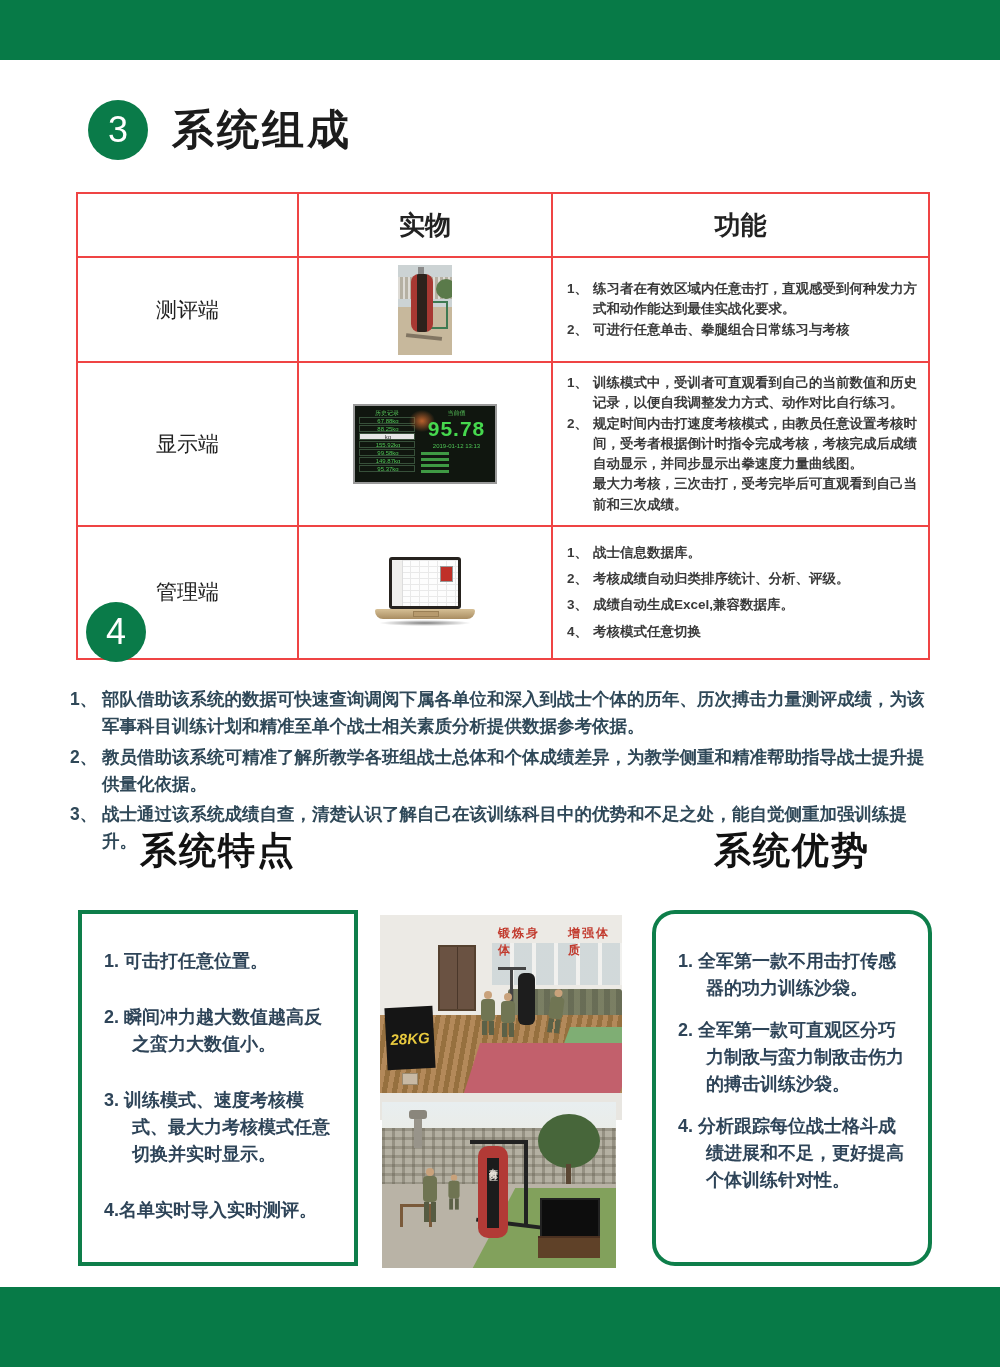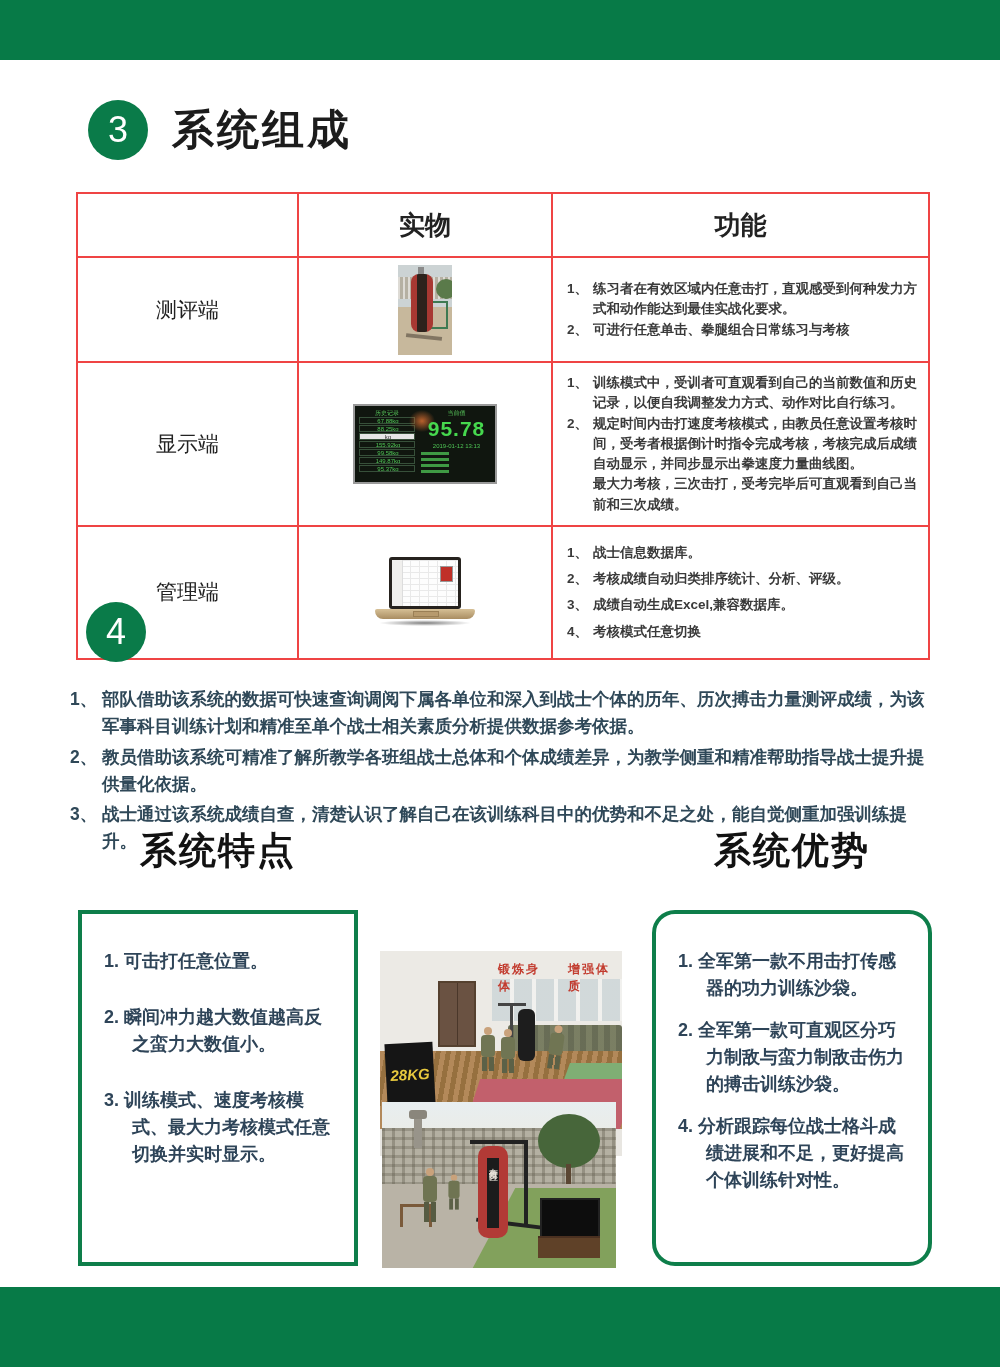--- a/index.html
+++ b/index.html
@@ -87,21 +87,21 @@
   .adv-heading { left:652px; }
   .green-box { position:absolute; top:910px; width:280px; height:356px; box-sizing:border-box;
                border:4px solid #0e7e4a; background:#fff; padding:34px 18px 0 22px; }
   .feat-box { left:78px; }
   .adv-box { left:652px;border-radius:23px; }
   .box-item { font-size:18px; line-height:1.5; color:#2e4458; font-weight:600; padding-left:1.55em; text-indent:-1.55em; }
   .feat-box .box-item { margin-bottom:29px; }
   .adv-box .box-item { margin-bottom:15px; }
 
   
-  .photo-gym { position:absolute; left:380px; top:915px; width:242px; height:205px; overflow:hidden; background:#e8e6e1;margin-top:36px; }
+  .photo-gym { position:absolute; left:380px; top:915px; width:242px; height:205px; overflow:hidden; background:#e8e6e1; }
   .g-wall { position:absolute; left:0; top:0; width:242px; height:105px; background:#eceae5; }
   .g-win { position:absolute; left:112px; top:28px; width:130px; height:42px;
            background:repeating-linear-gradient(90deg,#cdd6d8 0 18px,#f2f2f0 18px 22px); opacity:.85; }
   .g-door { position:absolute; left:58px; top:30px; width:34px; height:62px; background:#6a5242; border:2px solid #55412f; }
   .g-door i { position:absolute; left:50%; top:0; bottom:0; width:1px; background:#4a372a; }
   .g-banner { position:absolute; left:118px; top:10px; display:flex; gap:16px; color:#c23b2e; font-size:12px; font-weight:bold; letter-spacing:2px; }
   .g-crowd { position:absolute; left:128px; top:74px; width:114px; height:32px; border-radius:3px; opacity:.9;
              background:repeating-linear-gradient(90deg,#5a5f46 0 6px,#6e7355 6px 12px); }
   .g-floor { position:absolute; left:0; top:100px; width:242px; height:78px;
              background:repeating-linear-gradient(100deg,#b3895a 0 5px,#96703f 5px 10px); }
@@ -302,20 +302,21 @@
     </div>
   </div>
 
   <div class="col-heading feat-heading">系统特点</div>
   <div class="col-heading adv-heading">系统优势</div>
 
   <div class="green-box feat-box">
     <div class="box-item">1. 可击打任意位置。</div>
     <div class="box-item">2. 瞬间冲力越大数值越高反之蛮力大数值小。</div>
     <div class="box-item">3. 训练模式、速度考核模式、最大力考核模式任意切换并实时显示。</div>
+    <div class="box-item">4.名单实时导入实时测评。</div>
   </div>
 
   <div class="green-box adv-box">
     <div class="box-item">1. 全军第一款不用击打传感器的功力训练沙袋。</div>
     <div class="box-item">2. 全军第一款可直观区分巧力制敌与蛮力制敌击伤力的搏击训练沙袋。</div>
     <div class="box-item">4. 分析跟踪每位战士格斗成绩进展和不足，更好提高个体训练针对性。</div>
   </div>
 
   <div class="photo-gym">
     <div class="g-wall"></div>

